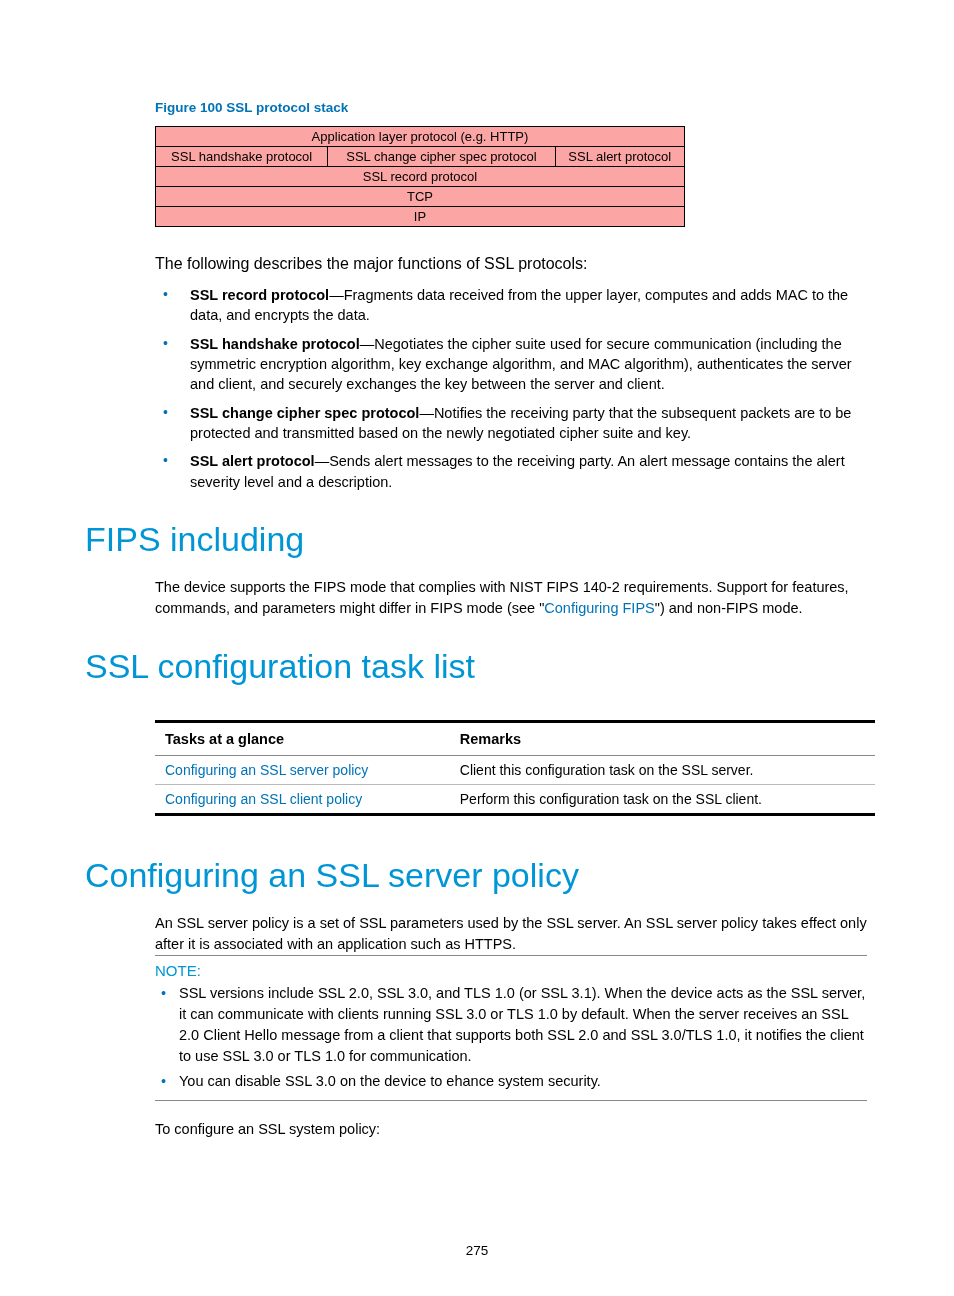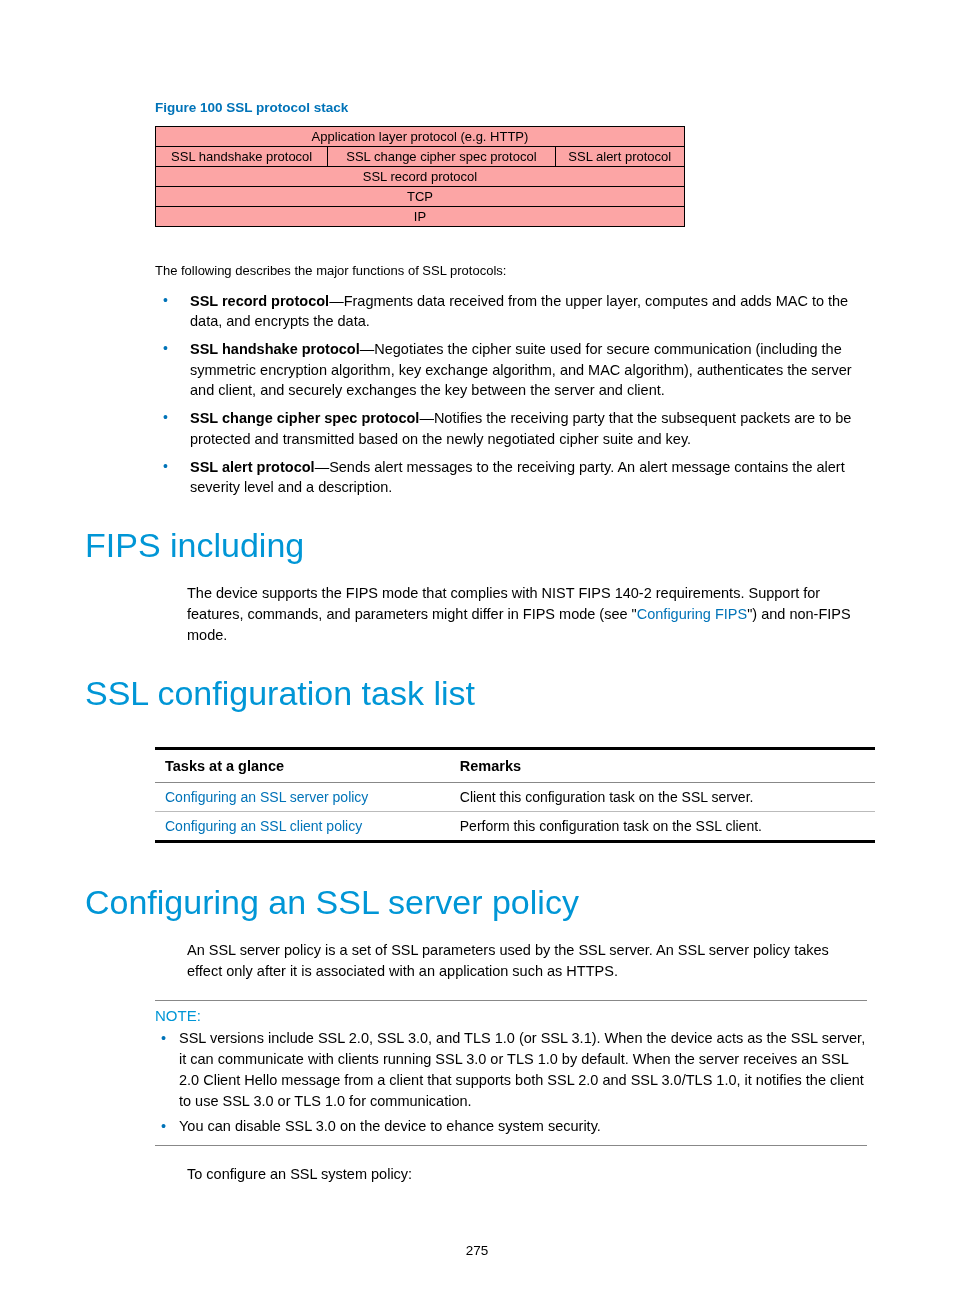--- a/index.html
+++ b/index.html
@@ -25,24 +25,24 @@
       font-size: 13px;
     }
     .stack-table td {
       border: 1px solid #000;
       background: #fca5a5;
       text-align: center;
       padding: 2px 6px;
       font-family: Arial, Helvetica, sans-serif;
     }
     .body-text {
-      font-size: 13px;
-      font-family: "Segoe UI", Arial, sans-serif;
-      margin-left: 60px;
-      margin-top: 35px;
+      font-size: 16px;
+      font-family: "Segoe UI", Arial, sans-serif;
+      margin-left: 60px;
+      margin-top: 25px;
       line-height: 1.45;
     }
     .bullet-list {
       list-style: none;
       margin-left: 60px;
       margin-top: 10px;
       font-size: 14.5px;
       font-family: "Segoe UI", Arial, sans-serif;
     }
     .bullet-list li {
@@ -64,21 +64,21 @@
       font-weight: 300;
       color: #0096d6;
       font-size: 34px;
       margin-top: 28px;
       margin-bottom: 18px;
       margin-left: -10px;
     }
     .para {
       font-size: 14.5px;
       font-family: "Segoe UI", Arial, sans-serif;
-      margin-left: 92px;
+      margin-left: 60px;
       line-height: 1.45;
     }
     .link { color: #0073b8; text-decoration: none; }
     .task-table {
       margin-left: 60px;
       width: 720px;
       border-collapse: collapse;
       font-size: 14px;
       font-family: "Segoe UI", Arial, sans-serif;
       margin-top: 34px;
@@ -99,21 +99,21 @@
       border-bottom: 3px solid #000;
     }
     .task-table td {
       padding: 6px 10px;
     }
     .note-block {
       margin-left: 60px;
       border-top: 1px solid #888;
       border-bottom: 1px solid #888;
       padding: 6px 0 8px 0;
-      margin-top: 18px;
+      margin-top: 0;
       font-family: "Segoe UI", Arial, sans-serif;
     }
     .note-label {
       color: #0096d6;
       font-size: 15px;
       margin-bottom: 4px;
       font-weight: 400;
     }
     .note-list {
       list-style: none;

